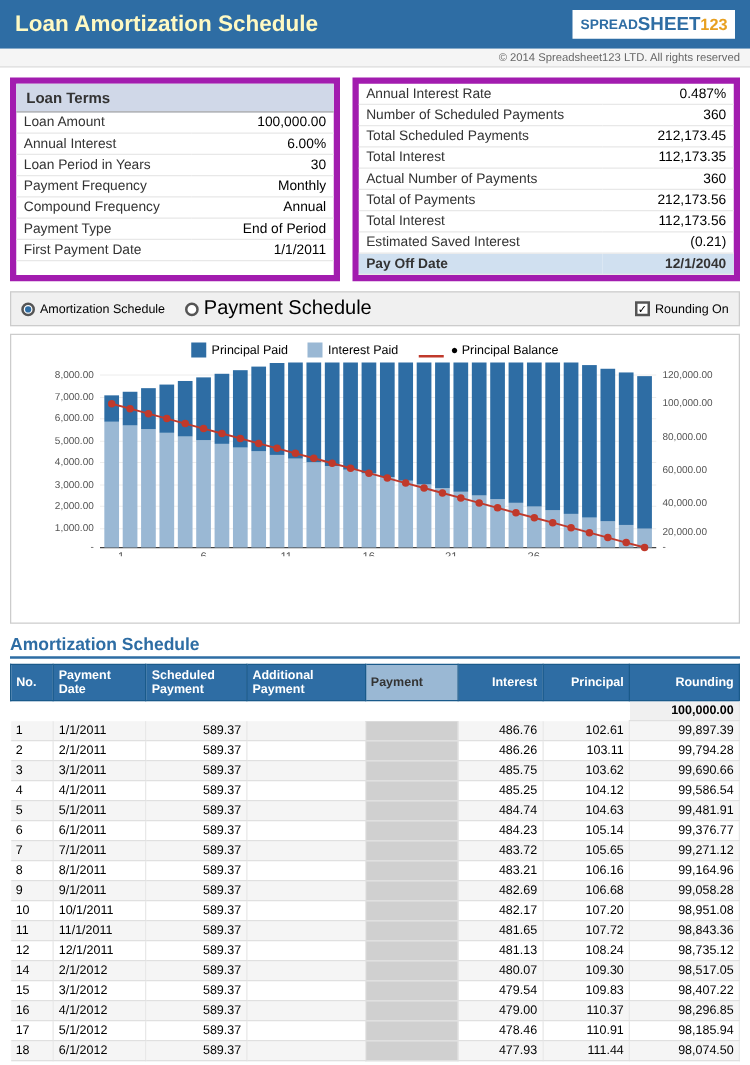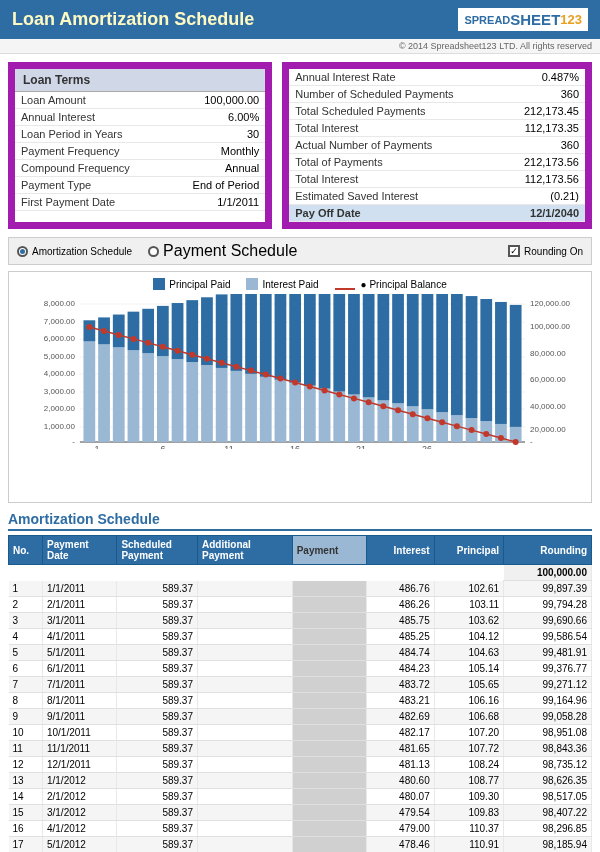--- a/index.html
+++ b/index.html
@@ -8,21 +8,21 @@
     .header { background: #2e6da4; padding: 8px 12px; display: flex; align-items: center; justify-content: space-between; }
     .header-title { color: #fef9c3; font-size: 18px; font-weight: bold; }
     .logo { background: #fff; padding: 3px 6px; display: flex; align-items: center; }
 
     .copyright { text-align: right; font-size: 9px; color: #666; padding: 2px 8px; background: #f5f5f5; border-bottom: 1px solid #ddd; }
 
     .main-content { padding: 8px; }
 
     .two-col { display: flex; gap: 10px; margin-bottom: 8px; }
 
-    .panel { border: 7px solid #a21caf; flex: 1; }
+    .panel { border: 5px solid #a21caf; flex: 1; }
     .panel-header { background: #d0d8e8; padding: 4px 8px; font-weight: bold; font-size: 12px; color: #333; border-bottom: 1px solid #aaa; }
 
     .loan-terms-table { width: 100%; border-collapse: collapse; }
     .loan-terms-table tr td { padding: 2px 6px; border-bottom: 1px solid #e8e8e8; }
     .loan-terms-table tr td:first-child { color: #333; width: 55%; }
     .loan-terms-table tr td:last-child { text-align: right; color: #000; font-weight: 500; }
 
     .results-table { width: 100%; border-collapse: collapse; }
     .results-table tr td { padding: 2px 6px; border-bottom: 1px solid #e8e8e8; }
     .results-table tr td:first-child { color: #333; width: 65%; }
@@ -456,30 +456,20 @@
       <td>12</td>
       <td>12/1/2011</td>
       <td class="right">589.37</td>
       <td class="additional-col"></td>
       <td class="payment-col right"></td>
       <td class="right">481.13</td>
       <td class="right">108.24</td>
       <td class="right">98,735.12</td>
     </tr>
           <tr>
-      <td>13</td>
-      <td>1/1/2012</td>
-      <td class="right">589.37</td>
-      <td class="additional-col"></td>
-      <td class="payment-col right"></td>
-      <td class="right">480.60</td>
-      <td class="right">108.77</td>
-      <td class="right">98,626.35</td>
-    </tr>
-          <tr>
       <td>14</td>
       <td>2/1/2012</td>
       <td class="right">589.37</td>
       <td class="additional-col"></td>
       <td class="payment-col right"></td>
       <td class="right">480.07</td>
       <td class="right">109.30</td>
       <td class="right">98,517.05</td>
     </tr>
           <tr>

